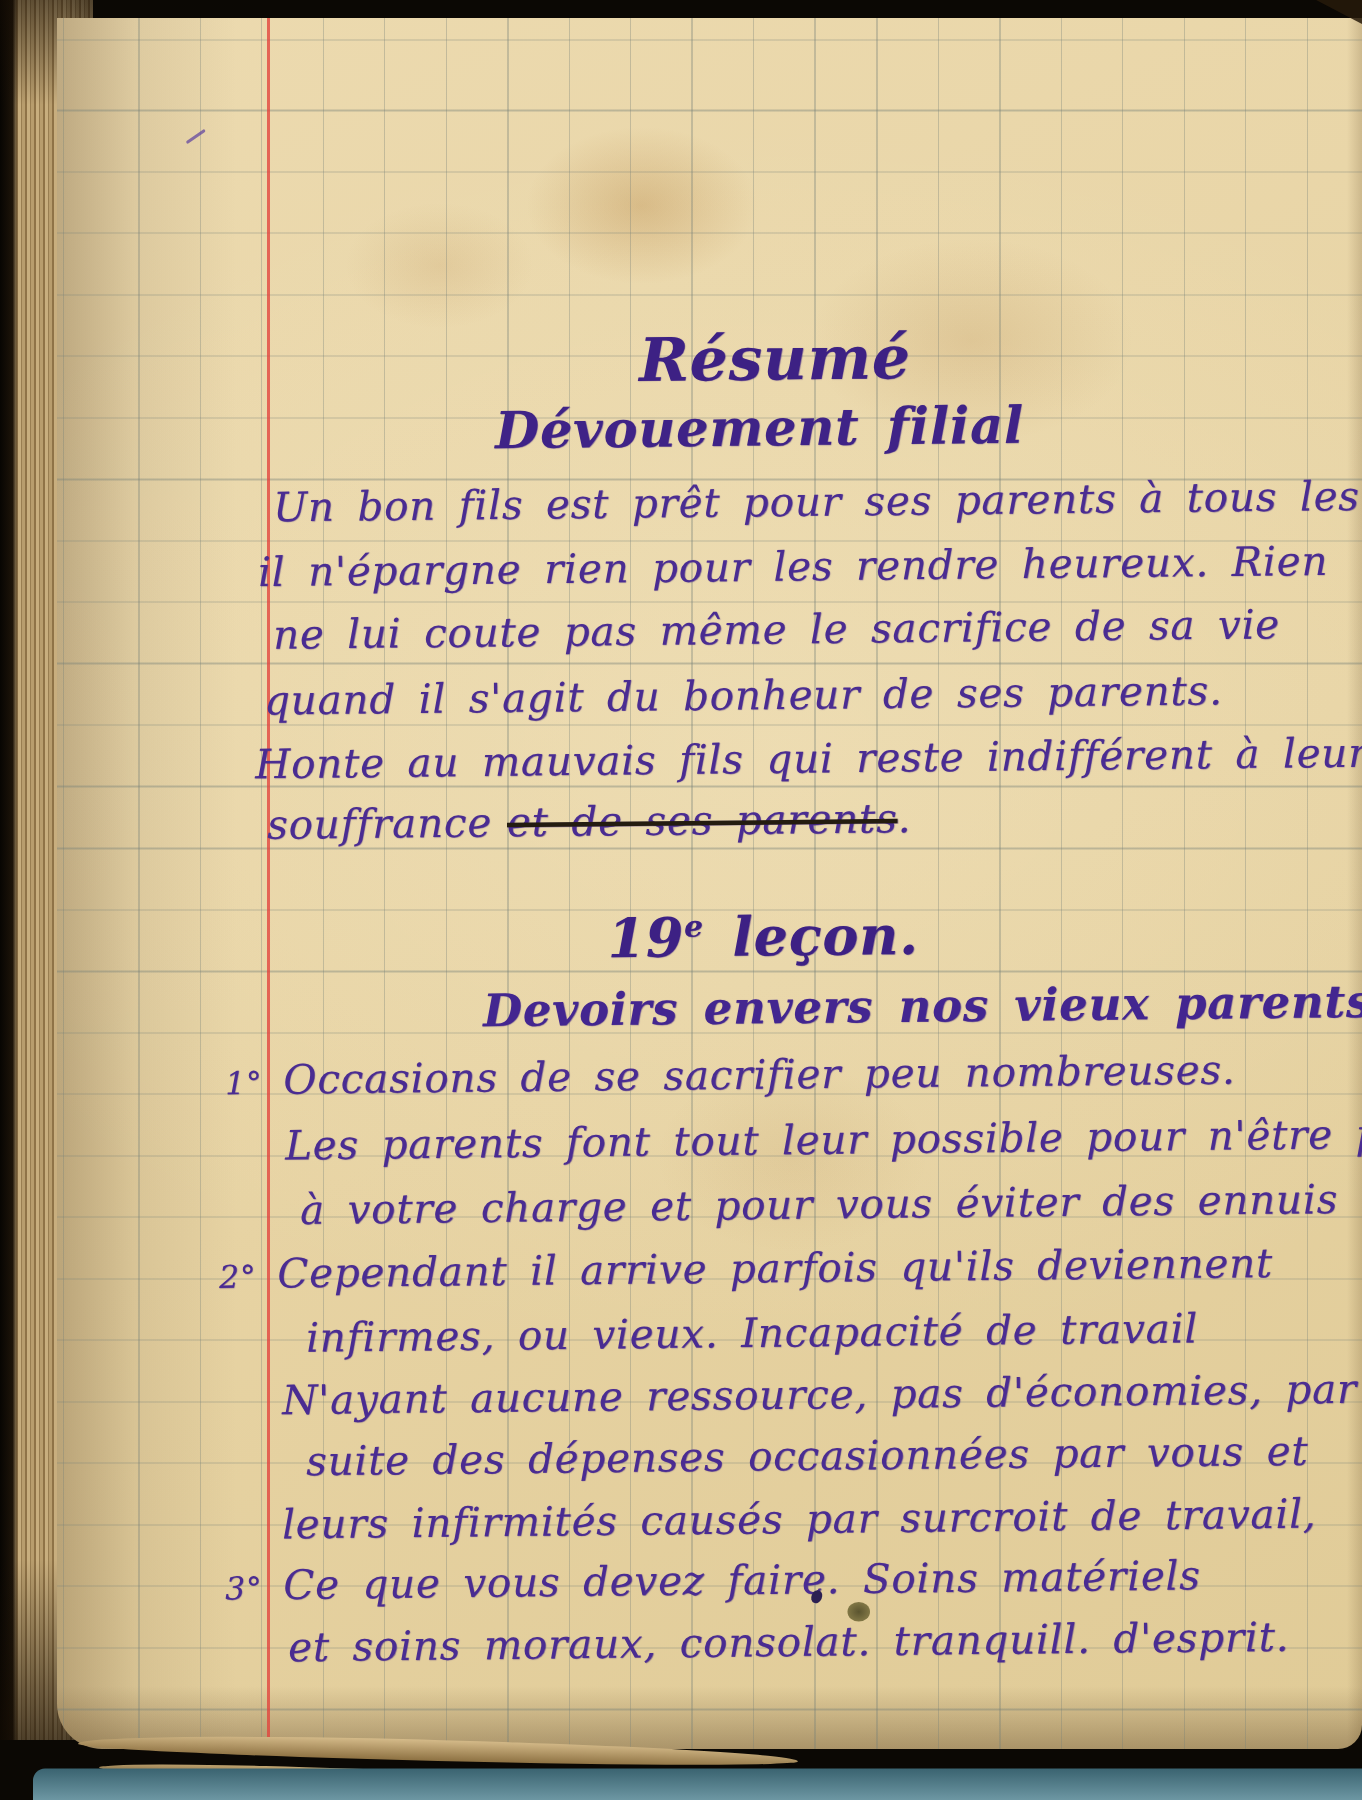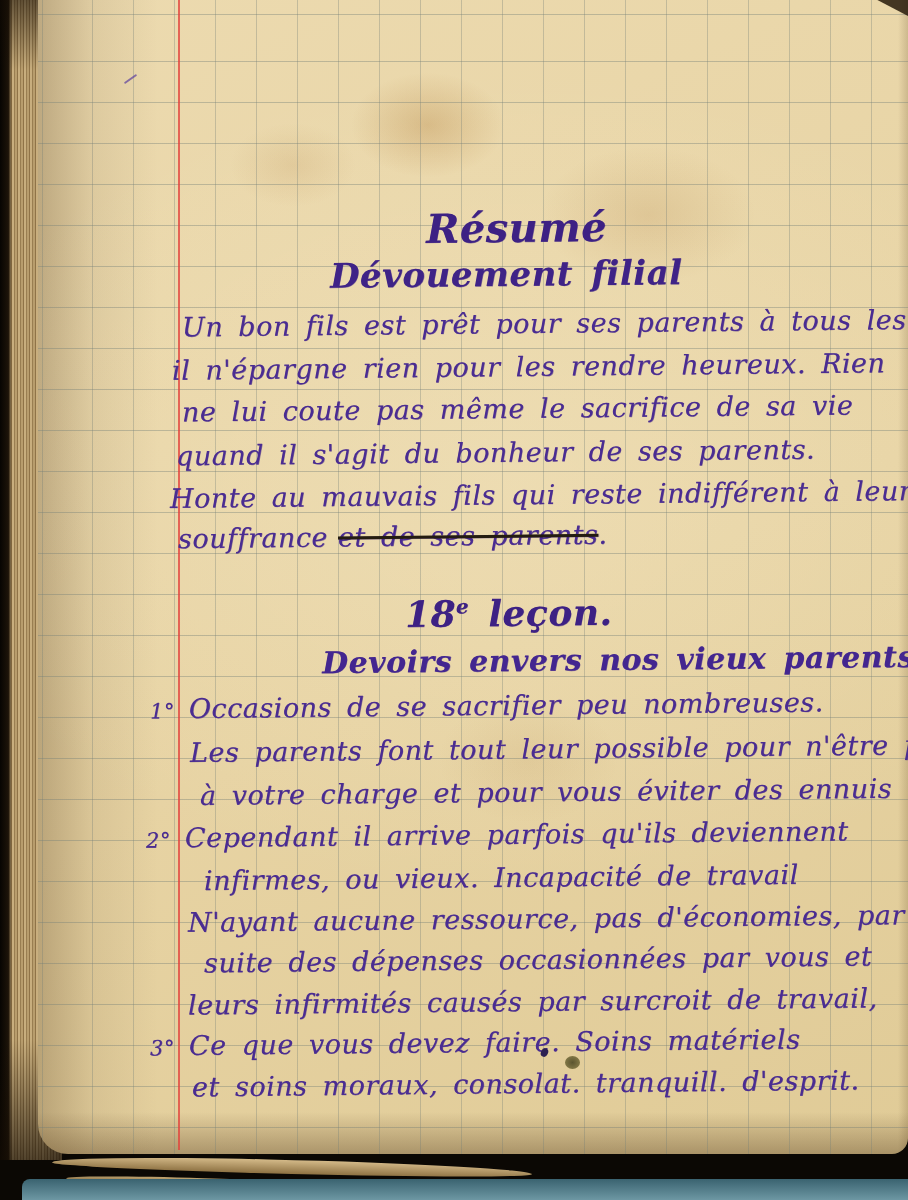--- a/index.html
+++ b/index.html
@@ -3,21 +3,21 @@
 <meta charset="utf-8">
 <style>
   html,body{margin:0;padding:0;}
   body{
     width:908px;height:1200px;position:relative;overflow:hidden;
     background:#0b0804;
     font-family:"DejaVu Serif","Liberation Serif",serif;
   }
   
   .paper{
-    position:absolute;left:38px;top:0;width:870px;height:1154px;overflow:hidden;
+    position:absolute;left:38px;top:12px;width:870px;height:1154px;overflow:hidden;
     border-radius:0 0 16px 30px;
     background:
       radial-gradient(ellipse 110px 75px at 390px 125px, rgba(168,112,42,.28), rgba(168,112,42,0) 70%),
       radial-gradient(ellipse 150px 95px at 610px 215px, rgba(160,105,40,.16), rgba(160,105,40,0) 72%),
       radial-gradient(ellipse 90px 60px at 255px 165px, rgba(160,105,40,.13), rgba(160,105,40,0) 70%),
       radial-gradient(ellipse 130px 90px at 490px 760px, rgba(150,100,40,.09), rgba(150,100,40,0) 70%),
       radial-gradient(ellipse 760px 520px at 55% 42%, rgba(255,247,222,.22), rgba(255,247,222,0) 80%),
       linear-gradient(to right, rgba(92,66,32,.32), rgba(92,66,32,.10) 52px, rgba(92,66,32,0) 120px),
       linear-gradient(to top, rgba(80,55,25,.38), rgba(80,55,25,0) 42px),
       linear-gradient(to left, rgba(90,65,30,.20), rgba(90,65,30,0) 10px),
@@ -127,21 +127,21 @@
     <div class="hw body-line" style="left:134px;top:351px">il n'épargne rien pour les rendre heureux. Rien</div>
     <div class="hw body-line" style="left:144px;top:393px">ne lui coute pas même le sacrifice de sa vie</div>
     <div class="hw body-line" style="left:138px;top:437px">quand il s'agit du bonheur de ses parents.</div>
     <div class="hw body-line" style="left:132px;top:479px">Honte au mauvais fils qui reste indifférent à leur</div>
 
     <div class="hw body-line" style="left:140px;top:521px">
       <span>souffrance</span><span class="struck">et de ses parents</span><span>.</span>
     </div>
 
     <div class="hw t3" style="left:367px;top:592px">
-      <span>18</span><sup>e</sup>
+      <span>19</span><sup>e</sup>
       <span>leçon.</span>
     </div>
 
     <div class="hw t4" style="left:284px;top:642px">Devoirs envers nos vieux parents.</div>
 
     <div class="hw body-line" style="left:112px;top:690px">
       <span class="item-marker">1°</span><span>Occasions de se sacrifier peu nombreuses.</span>
     </div>
     <div class="hw body-line" style="left:152px;top:733px">
       <span>Les parents font tout leur possible pour n'être pas</span>

